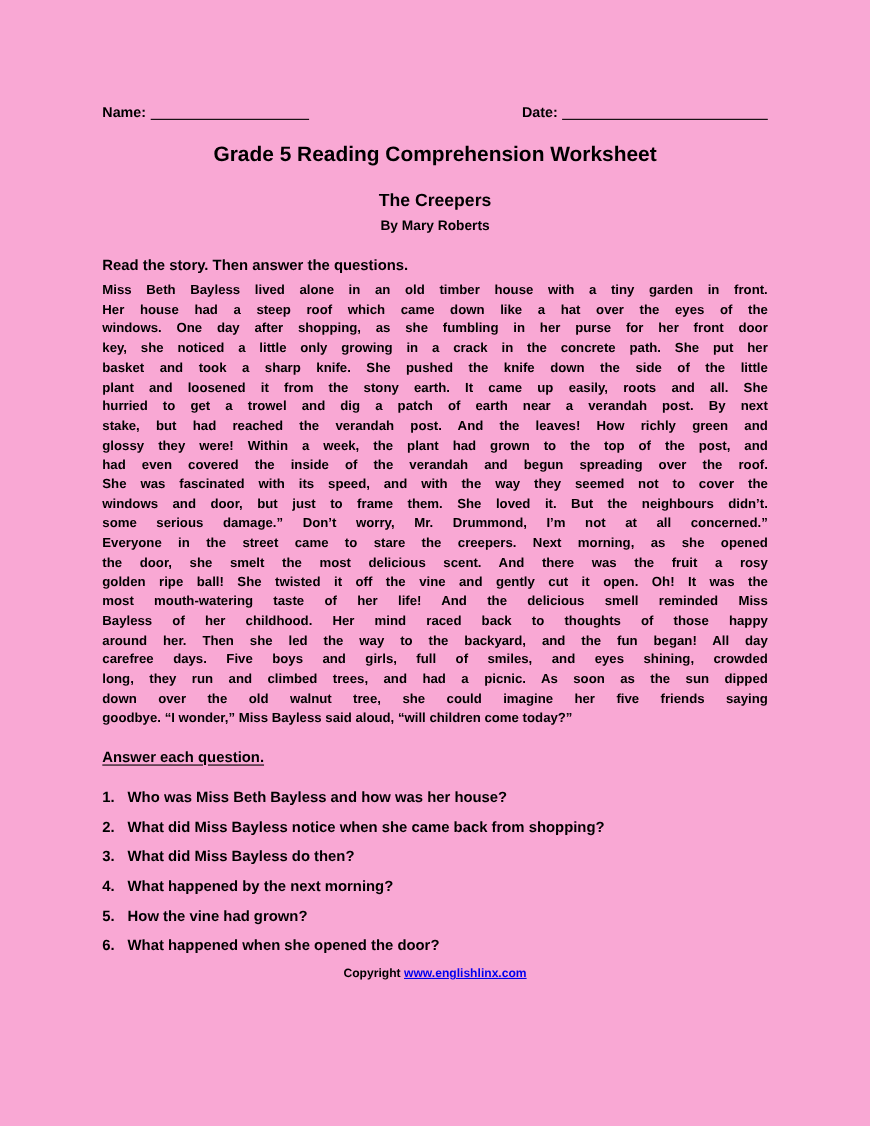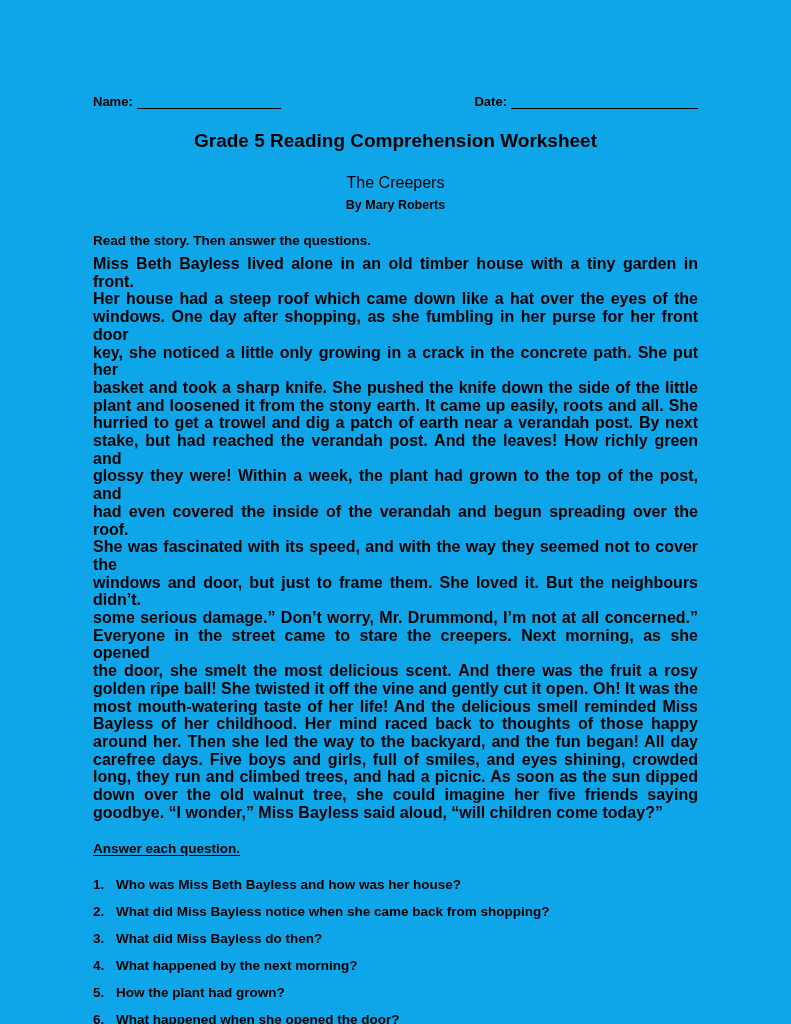--- a/index.html
+++ b/index.html
@@ -7,21 +7,21 @@
   body {
     font-family: "Liberation Sans", "DejaVu Sans", sans-serif;
     color: #000000;
     -webkit-font-smoothing: antialiased;
   }
   .page {
     position: relative;
     width: 791px;
     height: 1024px;
     margin: 0 auto;
-    background: #0ea5e9;
+    background: #f9a8d4;
     padding: 95px 93px 0 93px;
     overflow: hidden;
   }
   
   .header-row {
     display: flex;
     justify-content: space-between;
     align-items: flex-end;
     font-size: 13px;
     font-weight: bold;
@@ -41,39 +41,39 @@
     margin-top: 21px;
     text-align: center;
     font-size: 19px;
     font-weight: bold;
     line-height: 21px;
   }
   .story-title {
     margin-top: 23px;
     text-align: center;
     font-size: 16px;
-    font-weight: normal;
+    font-weight: bold;
     line-height: 18px;
   }
   .story-author {
     margin-top: 6px;
     text-align: center;
     font-size: 12.5px;
     font-weight: bold;
     line-height: 14px;
   }
   .instruction {
     margin-top: 21px;
     font-size: 13.5px;
     font-weight: bold;
     line-height: 16px;
   }
   .story-body { margin-top: 6px; }
   .story-line {
-    font-size: 16px;
+    font-size: 12px;
     font-weight: bold;
     line-height: 17.7px;
     text-align: justify;
     text-align-last: justify;
     white-space: normal;
   }
   .story-line.last { text-align-last: left; }
 
   .answer-heading {
     margin-top: 19px;
@@ -169,21 +169,21 @@
     <div class="question-item">
       <span class="question-number">3.</span>
       <span class="question-text">What did Miss Bayless do then?</span>
     </div>
     <div class="question-item">
       <span class="question-number">4.</span>
       <span class="question-text">What happened by the next morning?</span>
     </div>
     <div class="question-item">
       <span class="question-number">5.</span>
-      <span class="question-text">How the plant had grown?</span>
+      <span class="question-text">How the vine had grown?</span>
     </div>
     <div class="question-item">
       <span class="question-number">6.</span>
       <span class="question-text">What happened when she opened the door?</span>
     </div>
   </div>
 
   <div class="footer">
     <span>Copyright</span>
     <a href="#">www.englishlinx.com</a>

